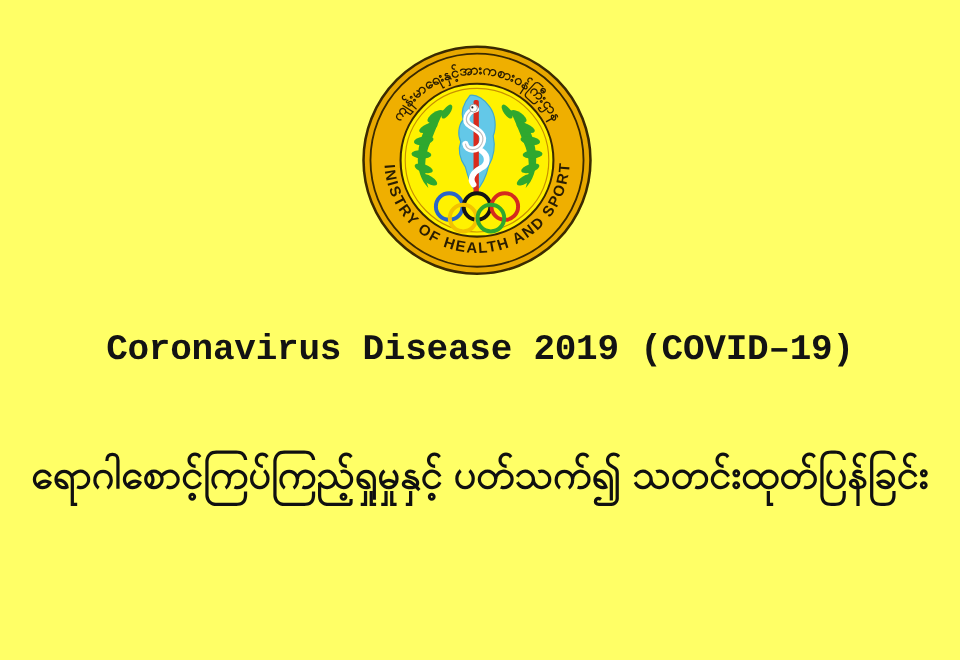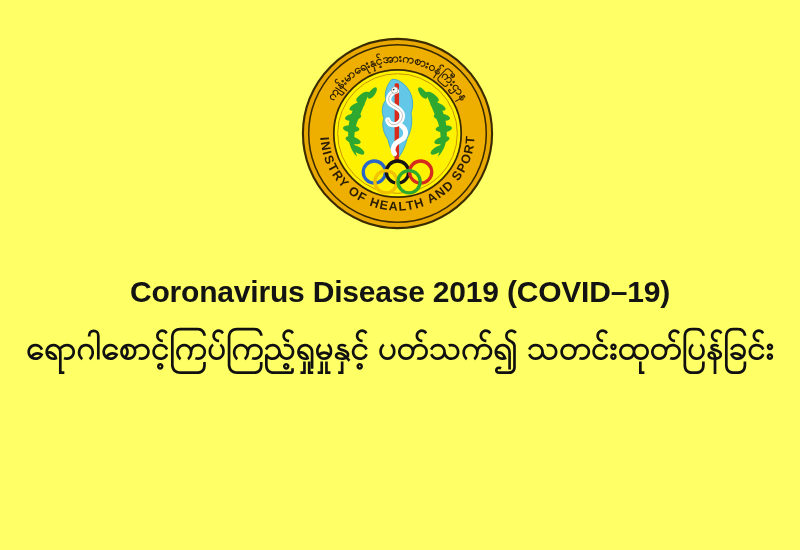--- a/index.html
+++ b/index.html
@@ -36,32 +36,33 @@
   .title-en {
     position: absolute;
     left: 0;
     top: 275px;
     width: 800px;
     text-align: center;
     font-size: 30px;
     font-weight: bold;
     color: #131313;
     letter-spacing: -0.2px;
-    font-family: Liberation Sans, sans-serif;
+    font-family: Liberation Mono, monospace;
     white-space: nowrap;
   }
 
   .mm-line {
     position: absolute;
     left: 50%;
     transform: translateX(-50%);
     white-space: nowrap;
     color: #101010;
     font-weight: bold;
     font-family: "Liberation Sans", "DejaVu Sans", sans-serif;
+    margin-top: 48px;
   }
   .mm-line-1 {
     top: 327px;
     font-size: 33px;
     line-height: 1.25;
     
     letter-spacing: 0px;
   }
   .mm-line-2 {
     top: 413px;

